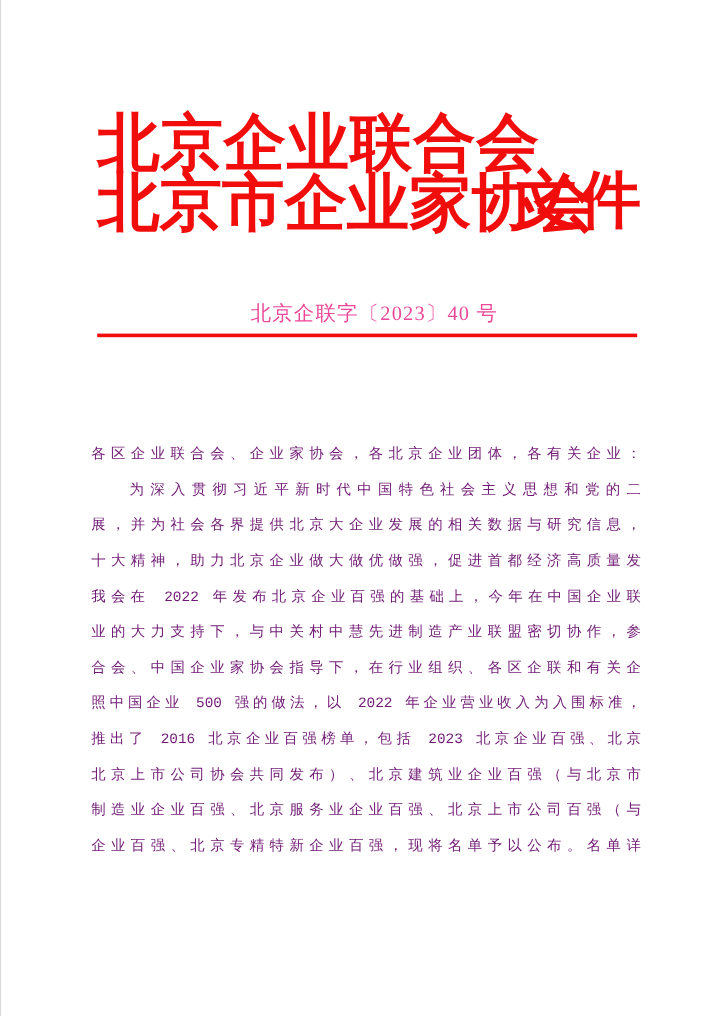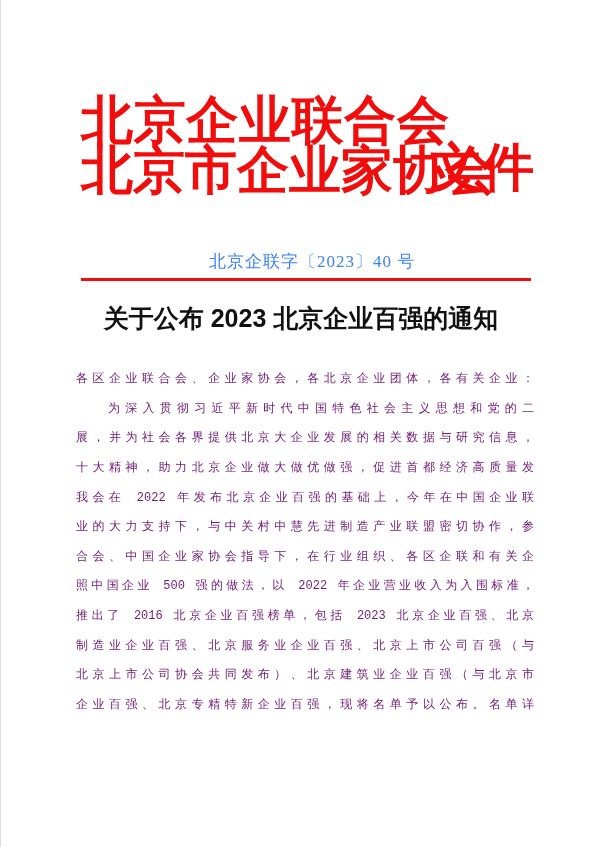--- a/index.html
+++ b/index.html
@@ -45,21 +45,21 @@
   }
   
   .doc-number {
     position: absolute;
     left: 75px;
     top: 250px;
     width: 458px;
     text-align: center;
     font-size: 17px;
     letter-spacing: 1px;
-    color: #3b82f6;
+    color: #ec4899;
     font-family: "Liberation Serif", "DejaVu Serif", serif;
     padding-left: 14px;
   }
   
   .red-divider {
     position: absolute;
     left: 80px;
     top: 278px;
     width: 450px;
     height: 3px;
@@ -106,30 +106,29 @@
   <div class="org-lines">
     <div class="org-line">北京企业联合会</div>
     <div class="org-line second">北京市企业家协会</div>
   </div>
   <div class="doc-type">文件</div>
 
   <div class="doc-number">北京企联字〔2023〕40 号</div>
 
   <div class="red-divider"></div>
 
-  <h1 class="notice-title">关于公布 2023 北京企业百强的通知</h1>
 
   <div class="body-text">
     <div class="bline">各区企业联合会、企业家协会，各北京企业团体，各有关企业：</div>
     <div class="bline indent">为深入贯彻习近平新时代中国特色社会主义思想和党的二</div>
     <div class="bline">展，并为社会各界提供北京大企业发展的相关数据与研究信息，</div>
     <div class="bline">十大精神，助力北京企业做大做优做强，促进首都经济高质量发</div>
     <div class="bline">我会在 2022 年发布北京企业百强的基础上，今年在中国企业联</div>
     <div class="bline">业的大力支持下，与中关村中慧先进制造产业联盟密切协作，参</div>
     <div class="bline">合会、中国企业家协会指导下，在行业组织、各区企联和有关企</div>
     <div class="bline">照中国企业 500 强的做法，以 2022 年企业营业收入为入围标准，</div>
     <div class="bline">推出了 2016 北京企业百强榜单，包括 2023 北京企业百强、北京</div>
+    <div class="bline">北京上市公司协会共同发布）、北京建筑业企业百强（与北京市</div>
     <div class="bline">制造业企业百强、北京服务业企业百强、北京上市公司百强（与</div>
-    <div class="bline">北京上市公司协会共同发布）、北京建筑业企业百强（与北京市</div>
     <div class="bline">企业百强、北京专精特新企业百强，现将名单予以公布。名单详</div>
   </div>
 
 </div>
 
 </body></html>

